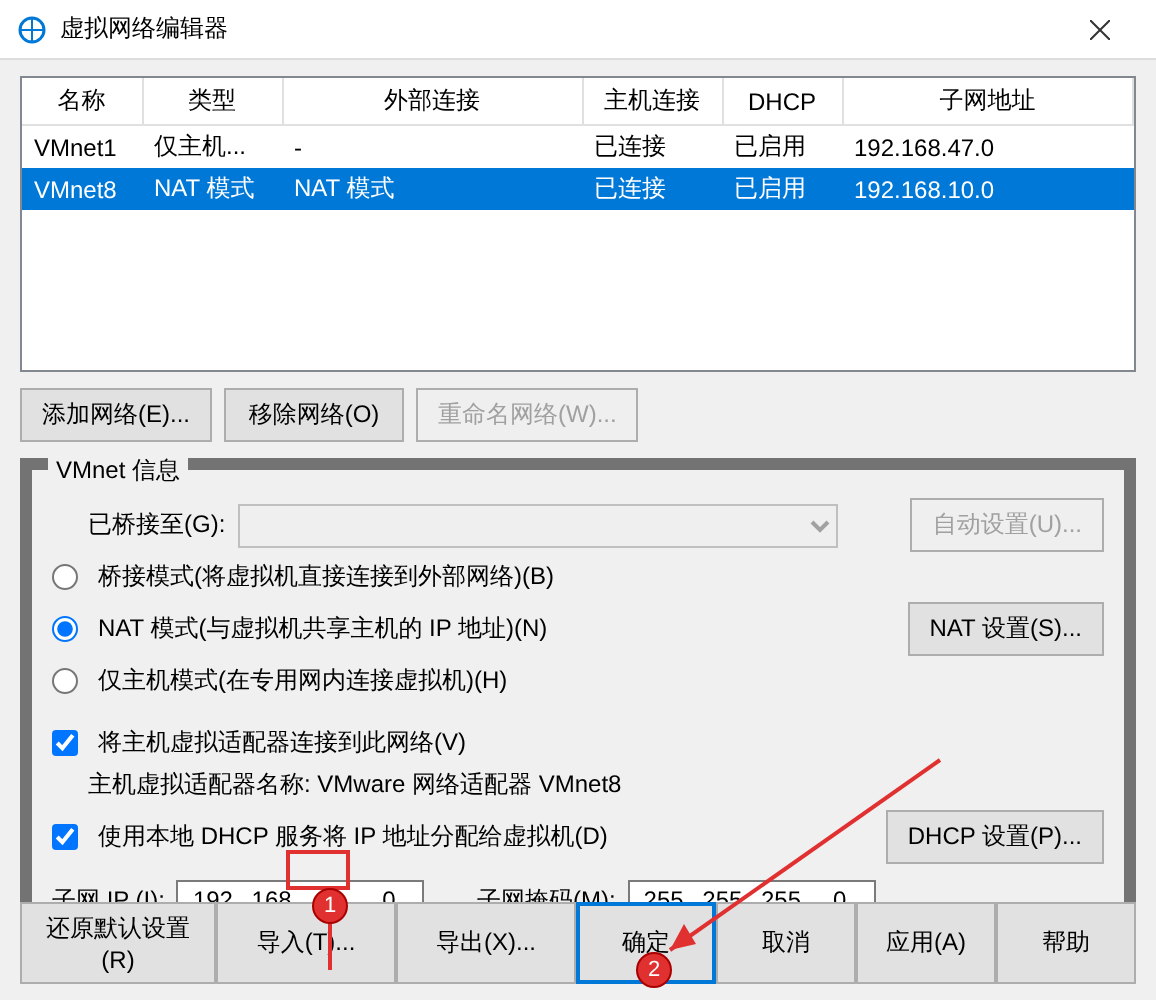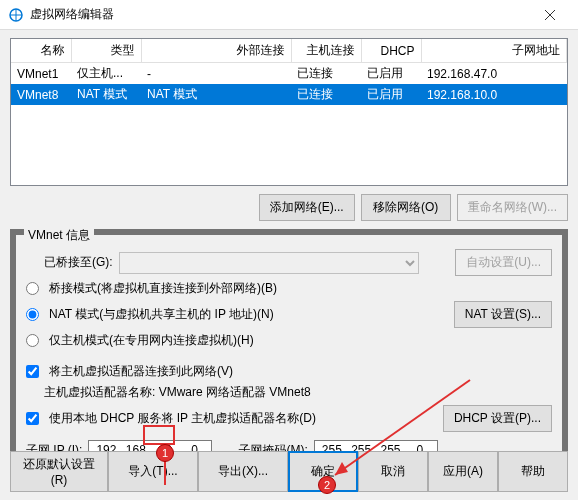--- a/index.html
+++ b/index.html
@@ -4,24 +4,24 @@
 <style>
 * { box-sizing: border-box; margin: 0; padding: 0; font-family: "Microsoft YaHei", "Segoe UI", sans-serif; font-size: 12px; }
 body { background: #f0f0f0; width: 578px; height: 500px; overflow: hidden; position: relative; }
 .titlebar { background: #fff; height: 30px; display: flex; align-items: center; padding: 0 8px; border-bottom: 1px solid #ddd; }
 .titlebar .icon { width: 16px; height: 16px; margin-right: 6px; }
 .titlebar .title { flex: 1; }
 .titlebar .close { width: 40px; height: 30px; display: flex; align-items: center; justify-content: center; cursor: pointer; }
 .content { padding: 8px 10px; }
 .table-area { background: #fff; border: 1px solid #828790; height: 148px; overflow: auto; }
 table { width: 100%; border-collapse: collapse; }
-th { text-align: right; font-weight: normal; padding: 3px 6px; background: #fff; border-right: 1px solid #e0e0e0; border-bottom: 1px solid #e0e0e0; }
+th { text-align: center; font-weight: normal; padding: 3px 6px; background: #fff; border-right: 1px solid #e0e0e0; border-bottom: 1px solid #e0e0e0; }
 td { padding: 2px 6px; }
 tr.selected td { background: #0078d7; color: #fff; }
-.btnrow { display: flex; justify-content: flex-end; gap: 6px; margin-top: 8px; }
+.btnrow { display: flex; justify-content: flex-start; gap: 6px; margin-top: 8px; }
 button { background: #e1e1e1; border: 1px solid #adadad; padding: 4px 10px; min-width: 90px; cursor: pointer; }
 button:disabled { color: #a0a0a0; background: #efefef; }
 button.primary { border: 2px solid #0078d7; }
 .group { border: 6px solid #737373; margin-top: 8px; padding: 10px 10px 8px 10px; position: relative; }
 .group-title { position: absolute; top: -8px; left: 8px; background: #f0f0f0; padding: 0 4px; }
 .row { display: flex; align-items: center; margin: 4px 0; gap: 6px; }
 .row-indent { padding-left: 18px; }
 input[type=radio], input[type=checkbox] { margin-right: 4px; }
 select { flex: 1; max-width: 300px; padding: 2px; border: 1px solid #adadad; }
 .right-btn { margin-left: auto; }
@@ -121,21 +121,21 @@
     <div class="row">
       <input type="checkbox" checked="" style="">
       <label>将主机虚拟适配器连接到此网络(V)</label>
     </div>
     <div class="row row-indent">
       <label>主机虚拟适配器名称: VMware 网络适配器 VMnet8</label>
     </div>
 
     <div class="row">
       <input type="checkbox" checked="" style="">
-      <label>使用本地 DHCP 服务将 IP 主机虚拟适配器名称(D)</label>
+      <label>使用本地 DHCP 服务将 IP 地址分配给虚拟机(D)</label>
       <button class="right-btn">DHCP 设置(P)...</button>
     </div>
 
     <div class="row" style="margin-top:8px">
       <label>子网 IP (I):</label>
       <div class="ip-box">
         <span>192</span>.<span>168</span>.<span>10</span>.<span>0</span>
       </div>
       <label style="margin-left:20px">子网掩码(M):</label>
       <div class="ip-box">

